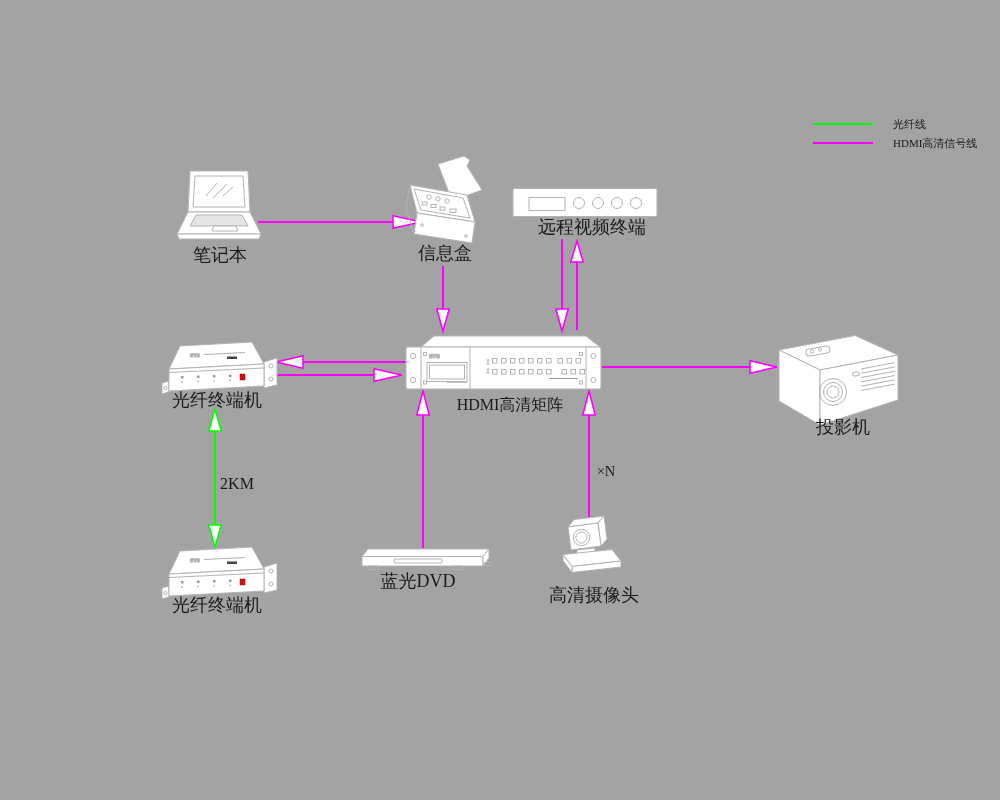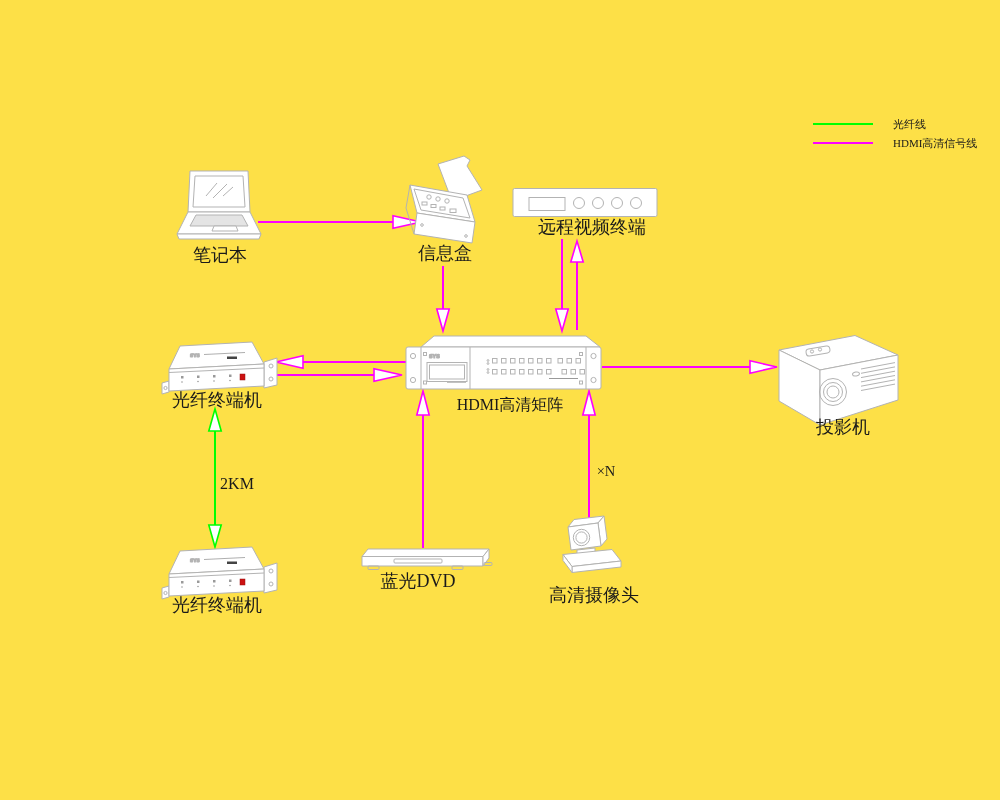--- a/index.html
+++ b/index.html
@@ -1,16 +1,16 @@
 <!DOCTYPE html>
 <html><head>
 <meta charset="utf-8">
 <style>
   html,body{margin:0;padding:0;background:#ffffff;}
-  .canvas{position:relative;width:1000px;height:800px;background:#fde047;overflow:hidden;}
+  .canvas{position:relative;width:1000px;height:800px;background:#a3a3a3;overflow:hidden;}
   svg{display:block;}
   .lbl{font-family:"Liberation Serif","DejaVu Serif",serif;fill:#1a1a1a;text-anchor:middle;}
   .legend-text{font-family:"Liberation Serif","DejaVu Serif",serif;fill:#1a1a1a;text-anchor:start;font-size:11px;}
   .ann{font-family:"Liberation Serif","DejaVu Serif",serif;fill:#1a1a1a;text-anchor:middle;}
   .tinybrand{font-family:"DejaVu Sans",sans-serif;fill:#777;font-weight:bold;}
   .dev{stroke:#b3b3b3;stroke-width:1;fill:none;}
   .face{fill:#ffffff;}
   .shade{fill:#e4e4e4;}
   .conn{stroke-width:2;fill:none;}
   .head{fill:#ffffff;stroke-width:1.6;stroke-linejoin:miter;}

